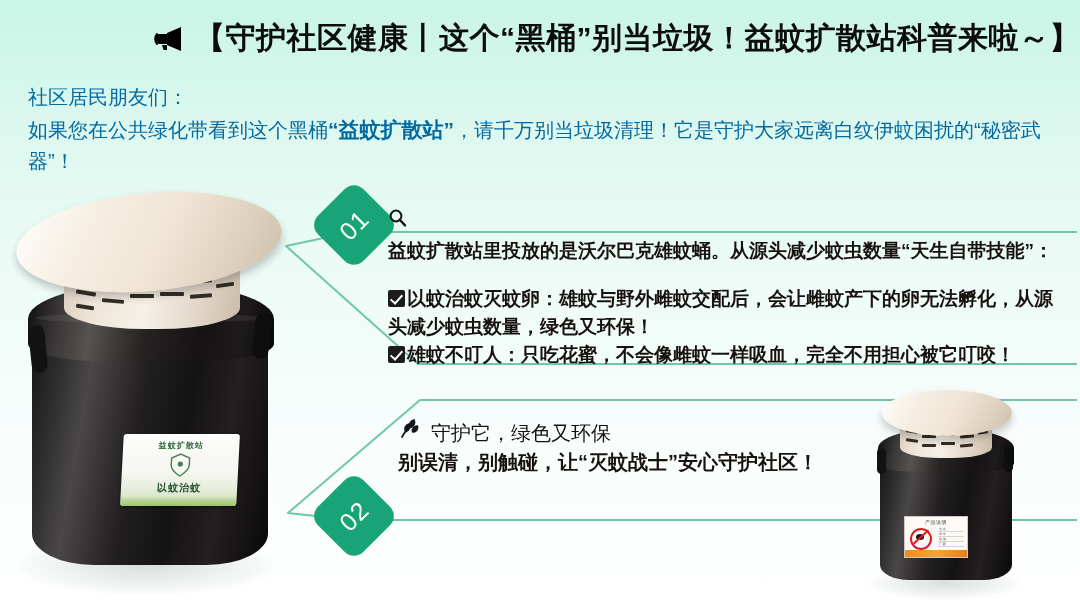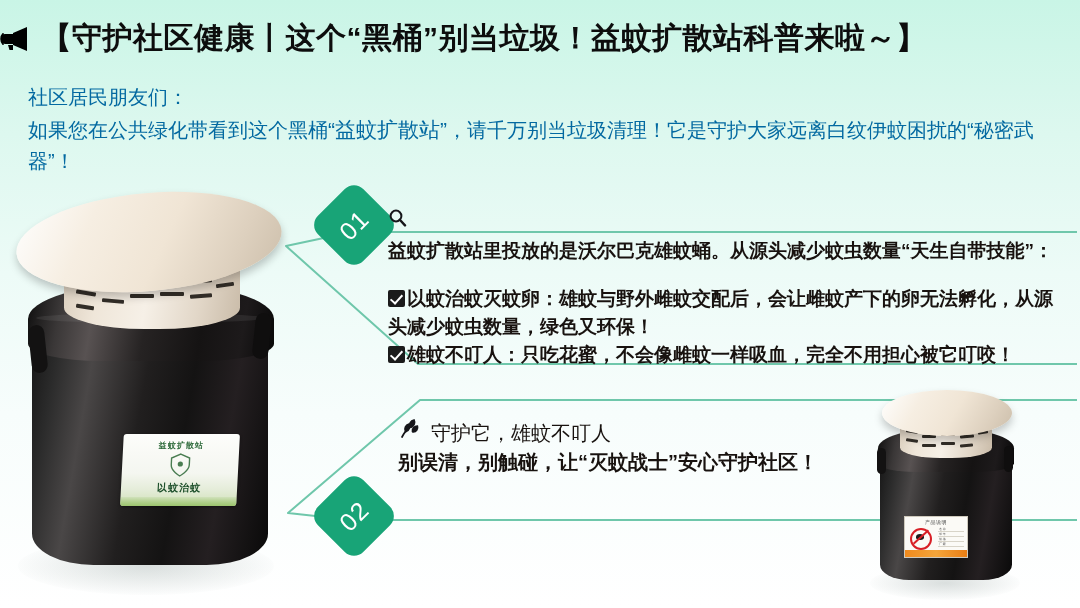--- a/index.html
+++ b/index.html
@@ -22,21 +22,21 @@
     width: 1080px;
     height: 608px;
   }
 
   
   .header {
     position: absolute;
     left: 0;
     top: 18px;
     width: 1080px;
-    text-align: left;
+    text-align: right;
     white-space: nowrap;
   }
   .header-title {
     display: inline-block;
     font-size: 30px;
     font-weight: bold;
     color: #0d0d0d;
     letter-spacing: 0.5px;
     vertical-align: middle;
   }
@@ -61,21 +61,21 @@
     line-height: 30px;
     font-weight: 500;
   }
   .intro-body {
     font-size: 20px;
     line-height: 31px;
     font-weight: 500;
     margin-top: 2px;
   }
   .strong-name {
-    font-weight: normal;
+    font-weight: bold;
     font-size: 21px;
   }
 
   
   #connectors {
     position: absolute;
     left: 0;
     top: 0;
     width: 1080px;
     height: 608px;
@@ -391,21 +391,21 @@
       <span>
         <svg width="23" height="22" viewBox="0 0 23 22">
           <g fill="none" stroke="#16161a" stroke-width="1.7" stroke-linecap="round">
             <path d="M4 19 C7 13 11 9 16 5"></path>
             <path d="M7.5 13.5 C6 10.5 7.5 7 11 6 C12.5 8.5 11.5 12 8 13.6 Z" fill="#16161a"></path>
             <path d="M12 9 C11 6 12.5 2.8 16 2 C17.4 4.6 16.2 8 12.8 9.4 Z" fill="#16161a"></path>
             <path d="M14.5 13.5 C14 10.8 16 8.4 19.4 8.2 C20.2 10.8 18.4 13.6 15.2 14 Z" fill="#16161a"></path>
           </g>
         </svg>
       </span>
-      <span>守护它，雄蚊不叮人</span>
+      <span>守护它，绿色又环保</span>
     </div>
     <div class="sec02-line bold">别误清，别触碰，让“灭蚊战士”安心守护社区！</div>
   </div>
 
   <div id="bucket-main" class="bucket">
     <div class="shadow-ellipse" style="left:12px; top:352px; width:256px; height:58px;"></div>
 
     <div class="b-body" style="left:26px; top:118px; width:236px; height:262px;
                 border-radius: 36% 36% 26% 26% / 16% 16% 12% 12%;"></div>
 

